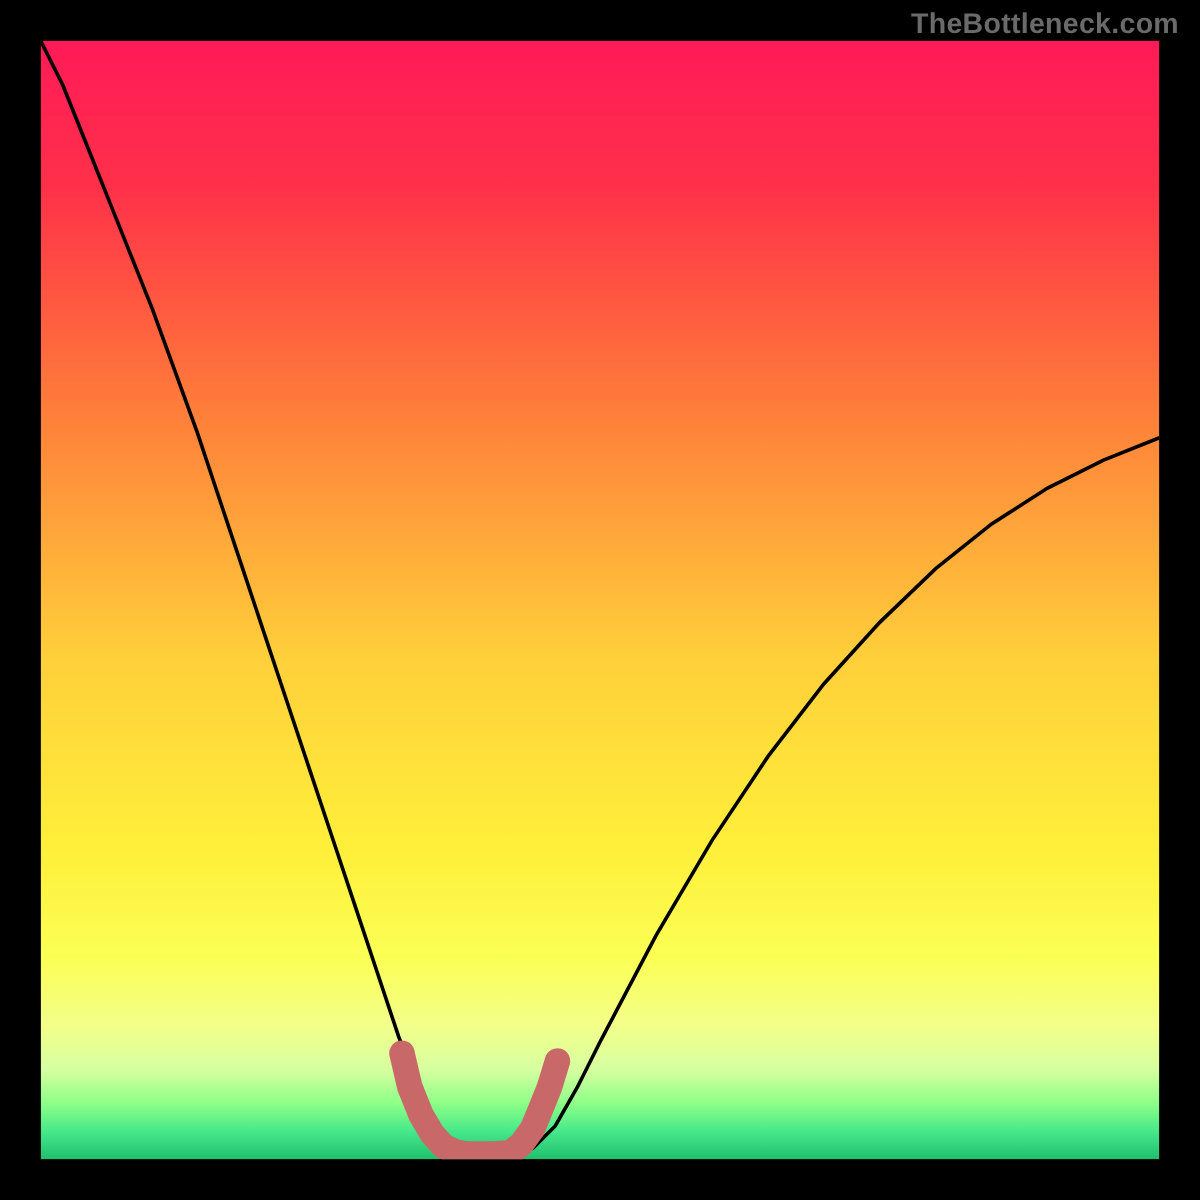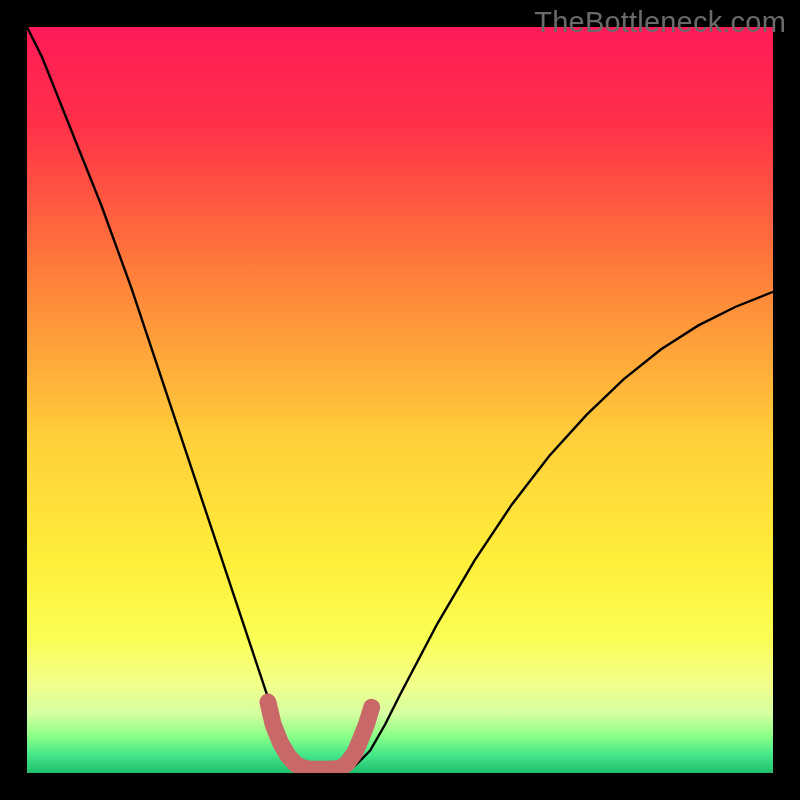--- a/index.html
+++ b/index.html
@@ -9,22 +9,22 @@
     height: 800px;
     background: #000;
     position: relative;
     font-family: Arial, sans-serif;
   }
   .watermark {
     position: absolute;
     top: 6px;
     right: 14px;
     color: #6a6a6a;
-    font-size: 29px;
-    font-weight: 400;
+    font-size: 19px;
+    font-weight: 700;
     letter-spacing: 0.2px;
     z-index: 10;
     margin-left: 48px;
   }
   .plot-area {
     position: absolute;
     left: 27px;
     top: 27px;
     width: 746px;
     height: 746px;

